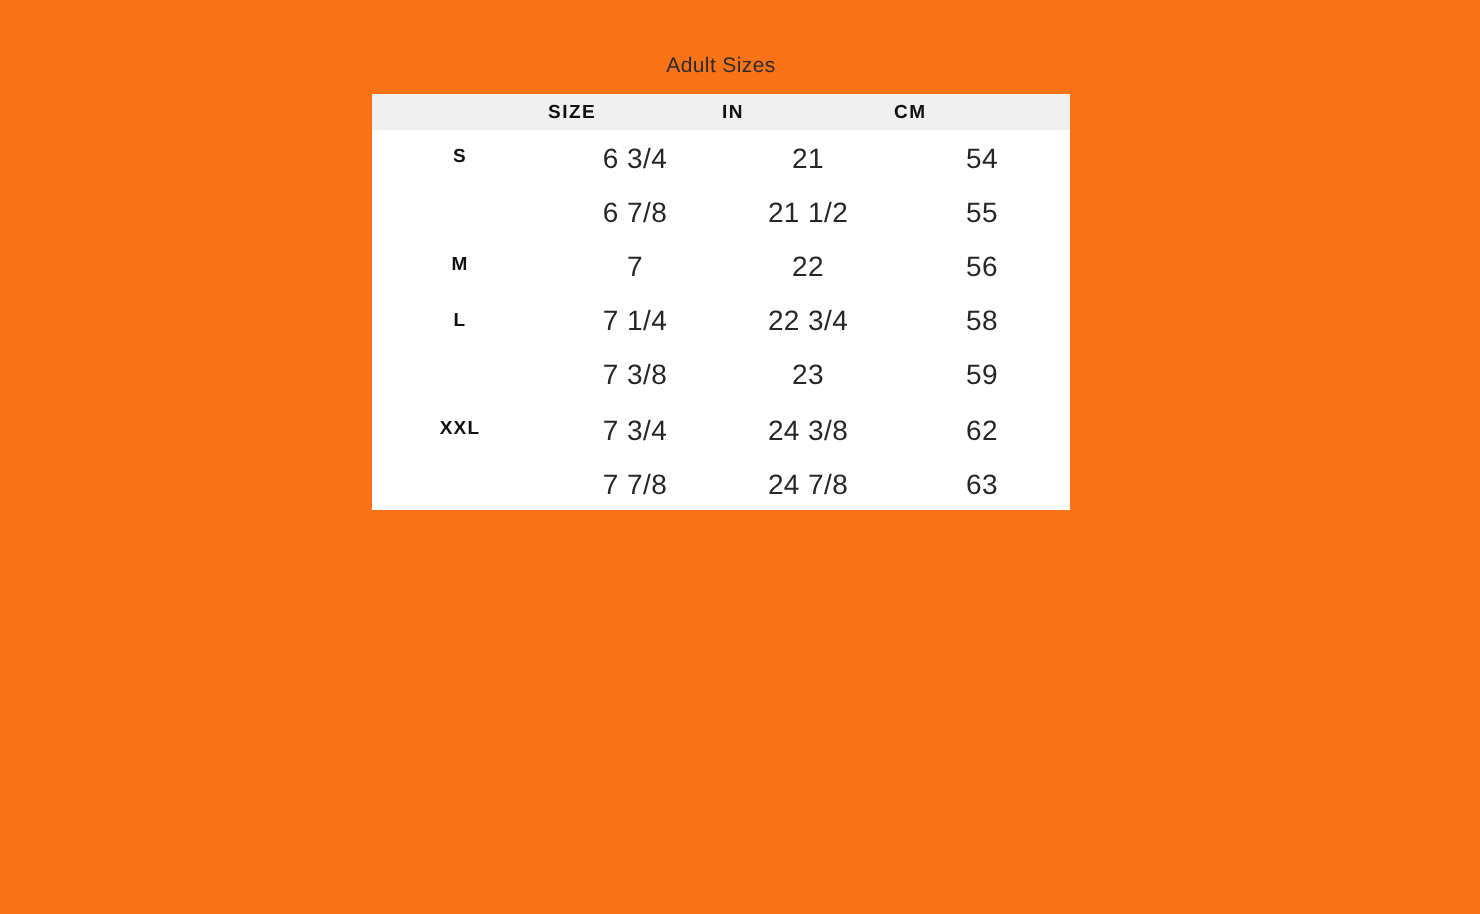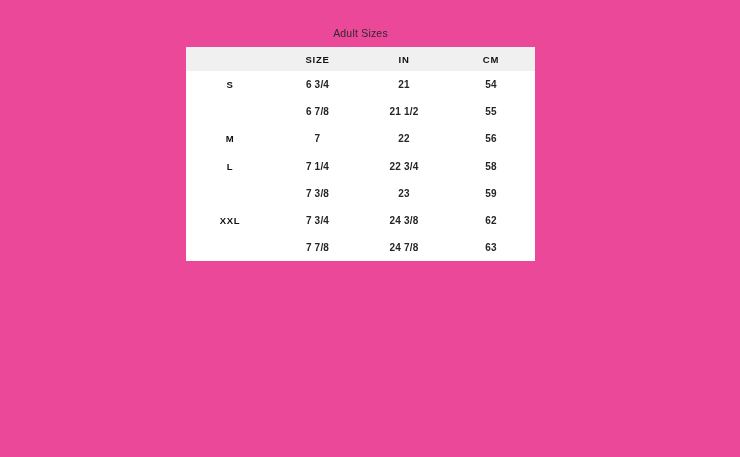--- a/index.html
+++ b/index.html
@@ -12,21 +12,21 @@
     background: #ffffff;
     font-family: "Liberation Sans", sans-serif;
     color: #1b1b1b;
     overflow: hidden;
   }
 
   .page {
     position: relative;
     width: 740px;
     height: 457px;
-    background: #ec4899;
+    background: #f97316;
   }
 
   .chart-wrap {
     position: absolute;
     left: 186px;
     top: 26px;
     width: 349px;
   }
 
   .chart-title {
@@ -48,40 +48,40 @@
   table.size-table col.c-label { width: 88px; }
   table.size-table col.c-size  { width: 87px; }
   table.size-table col.c-in    { width: 86px; }
   table.size-table col.c-cm    { width: 88px; }
 
   thead tr {
     background: #f0f0f0;
   }
 
   thead th {
-    height: 24px;
+    height: 18px;
     padding: 0;
     font-size: 9.5px;
     font-weight: 700;
     letter-spacing: 0.75px;
     color: #101010;
-    text-align: center;
+    text-align: left;
     vertical-align: middle;
     text-transform: uppercase;
   }
 
   thead th.blank-head {
     font-size: 0;
   }
 
   tbody td {
     height: 27.2px;
     padding: 0;
-    font-size: 10px;
-    font-weight: 700;
+    font-size: 14px;
+    font-weight: 400;
     color: #262626;
     text-align: center;
     vertical-align: middle;
     letter-spacing: 0.2px;
     background: #ffffff;
   }
 
   tbody td.sz-label {
     font-weight: 700;
     font-size: 9.5px;

